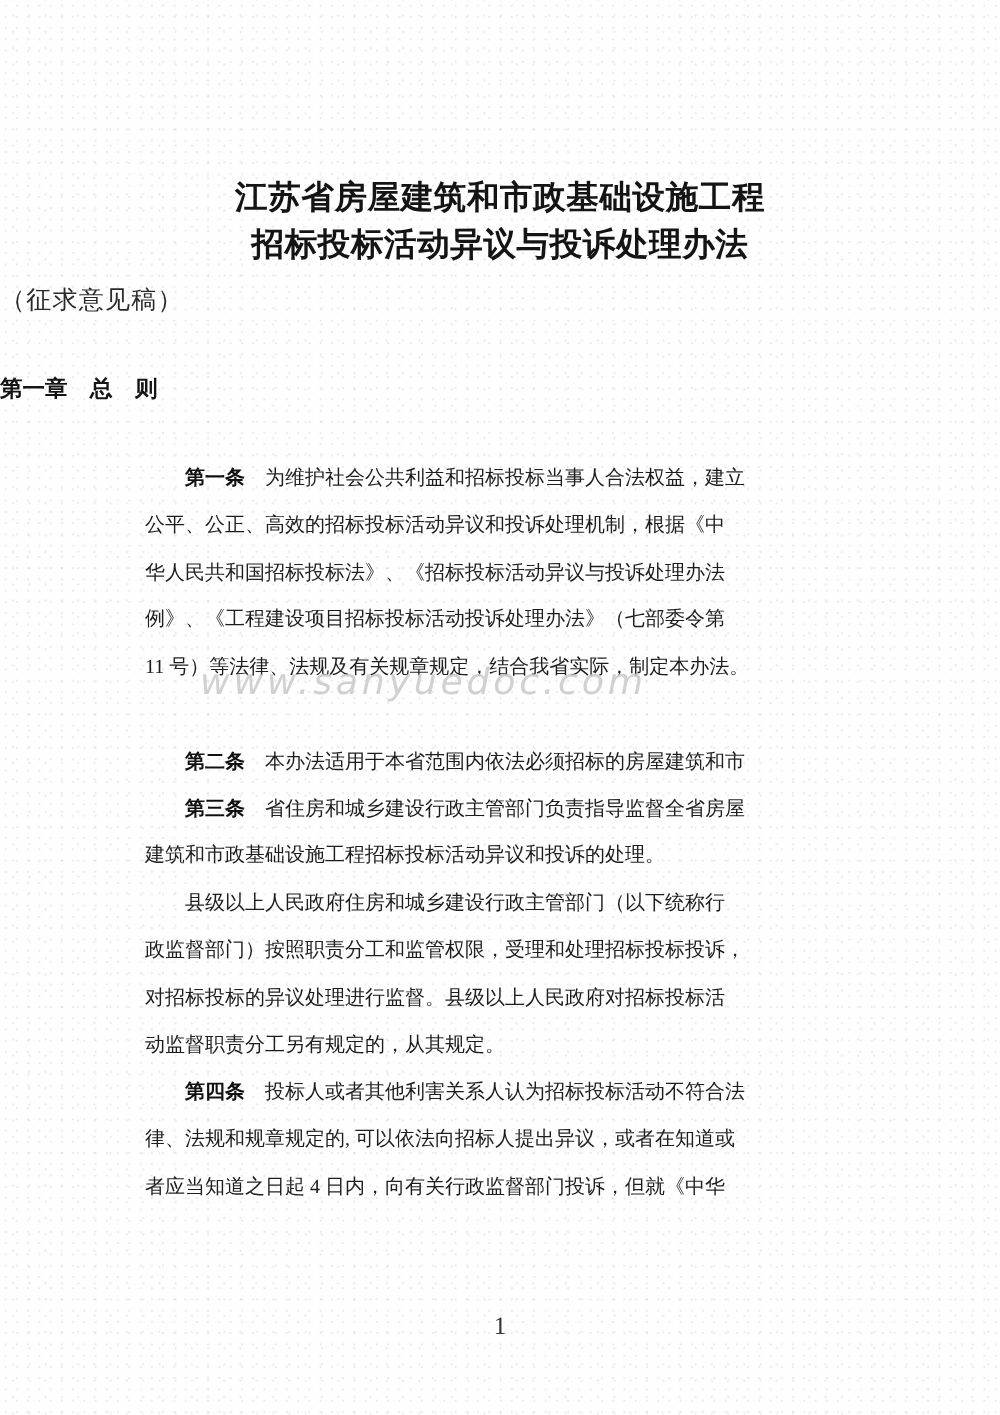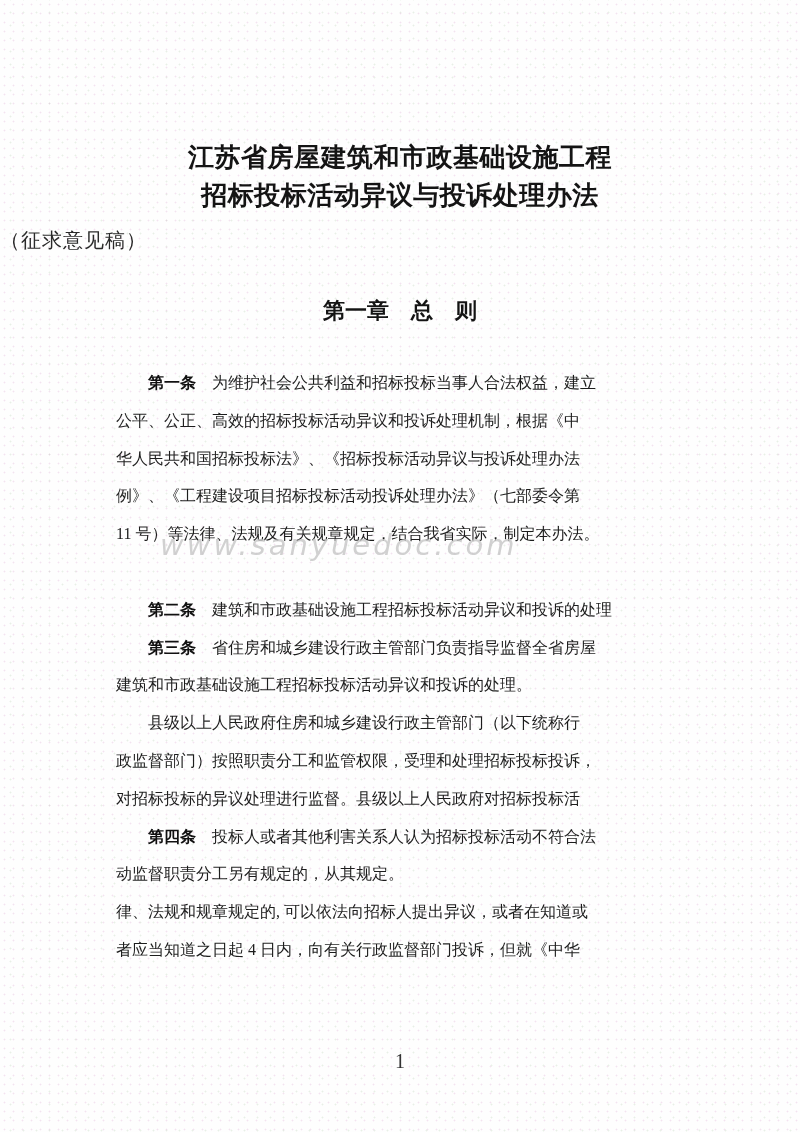--- a/index.html
+++ b/index.html
@@ -34,23 +34,23 @@
   .doc-subtitle {
     text-align: left;
     font-size: 20px;
     line-height: 38px;
     margin-top: 6px;
     color: #2a2a2a;
     letter-spacing: 1px;
   }
 
   .chapter-heading {
-    text-align: center;
+    text-align: left;
     font-weight: 700;
-    font-size: 22px;
+    font-size: 18px;
     line-height: 38px;
     margin-top: 33px;
     color: #141414;
   }
 
   .body-block {
     margin: 34px 0 0 116px;
     width: 600px;
   }
 
@@ -102,28 +102,28 @@
 
   <div class="chapter-heading">第一章　总　则</div>
 
   <div class="body-block">
       <div class="line"><b class="para-label">　　第一条</b><span>　为维护社会公共利益和招标投标当事人合法权益，建立</span></div>
       <div class="line"><b class="para-label"></b><span>公平、公正、高效的招标投标活动异议和投诉处理机制，根据《中</span></div>
       <div class="line"><b class="para-label"></b><span>华人民共和国招标投标法》、《招标投标活动异议与投诉处理办法</span></div>
       <div class="line"><b class="para-label"></b><span>例》、《工程建设项目招标投标活动投诉处理办法》（七部委令第</span></div>
       <div class="line"><b class="para-label"></b><span>11 号）等法律、法规及有关规章规定，结合我省实际，制定本办法。</span></div>
       <div class="line"><b class="para-label"></b><span></span></div>
-      <div class="line"><b class="para-label">　　第二条</b><span>　建筑和市政基础设施工程招标投标活动异议和投诉的处理</span></div>
+      <div class="line"><b class="para-label">　　第二条</b><span>　本办法适用于本省范围内依法必须招标的房屋建筑和市</span></div>
       <div class="line"><b class="para-label">　　第三条</b><span>　省住房和城乡建设行政主管部门负责指导监督全省房屋</span></div>
       <div class="line"><b class="para-label"></b><span>建筑和市政基础设施工程招标投标活动异议和投诉的处理。</span></div>
       <div class="line"><b class="para-label"></b><span>　　县级以上人民政府住房和城乡建设行政主管部门（以下统称行</span></div>
       <div class="line"><b class="para-label"></b><span>政监督部门）按照职责分工和监管权限，受理和处理招标投标投诉，</span></div>
       <div class="line"><b class="para-label"></b><span>对招标投标的异议处理进行监督。县级以上人民政府对招标投标活</span></div>
+      <div class="line"><b class="para-label"></b><span>动监督职责分工另有规定的，从其规定。</span></div>
       <div class="line"><b class="para-label">　　第四条</b><span>　投标人或者其他利害关系人认为招标投标活动不符合法</span></div>
-      <div class="line"><b class="para-label"></b><span>动监督职责分工另有规定的，从其规定。</span></div>
       <div class="line"><b class="para-label"></b><span>律、法规和规章规定的, 可以依法向招标人提出异议，或者在知道或</span></div>
       <div class="line"><b class="para-label"></b><span>者应当知道之日起 4 日内，向有关行政监督部门投诉，但就《中华</span></div>
     </div>
 
   <div class="watermark">www.sanyuedoc.com</div>
 
   <div class="page-number">1</div>
 
 </div>
 

